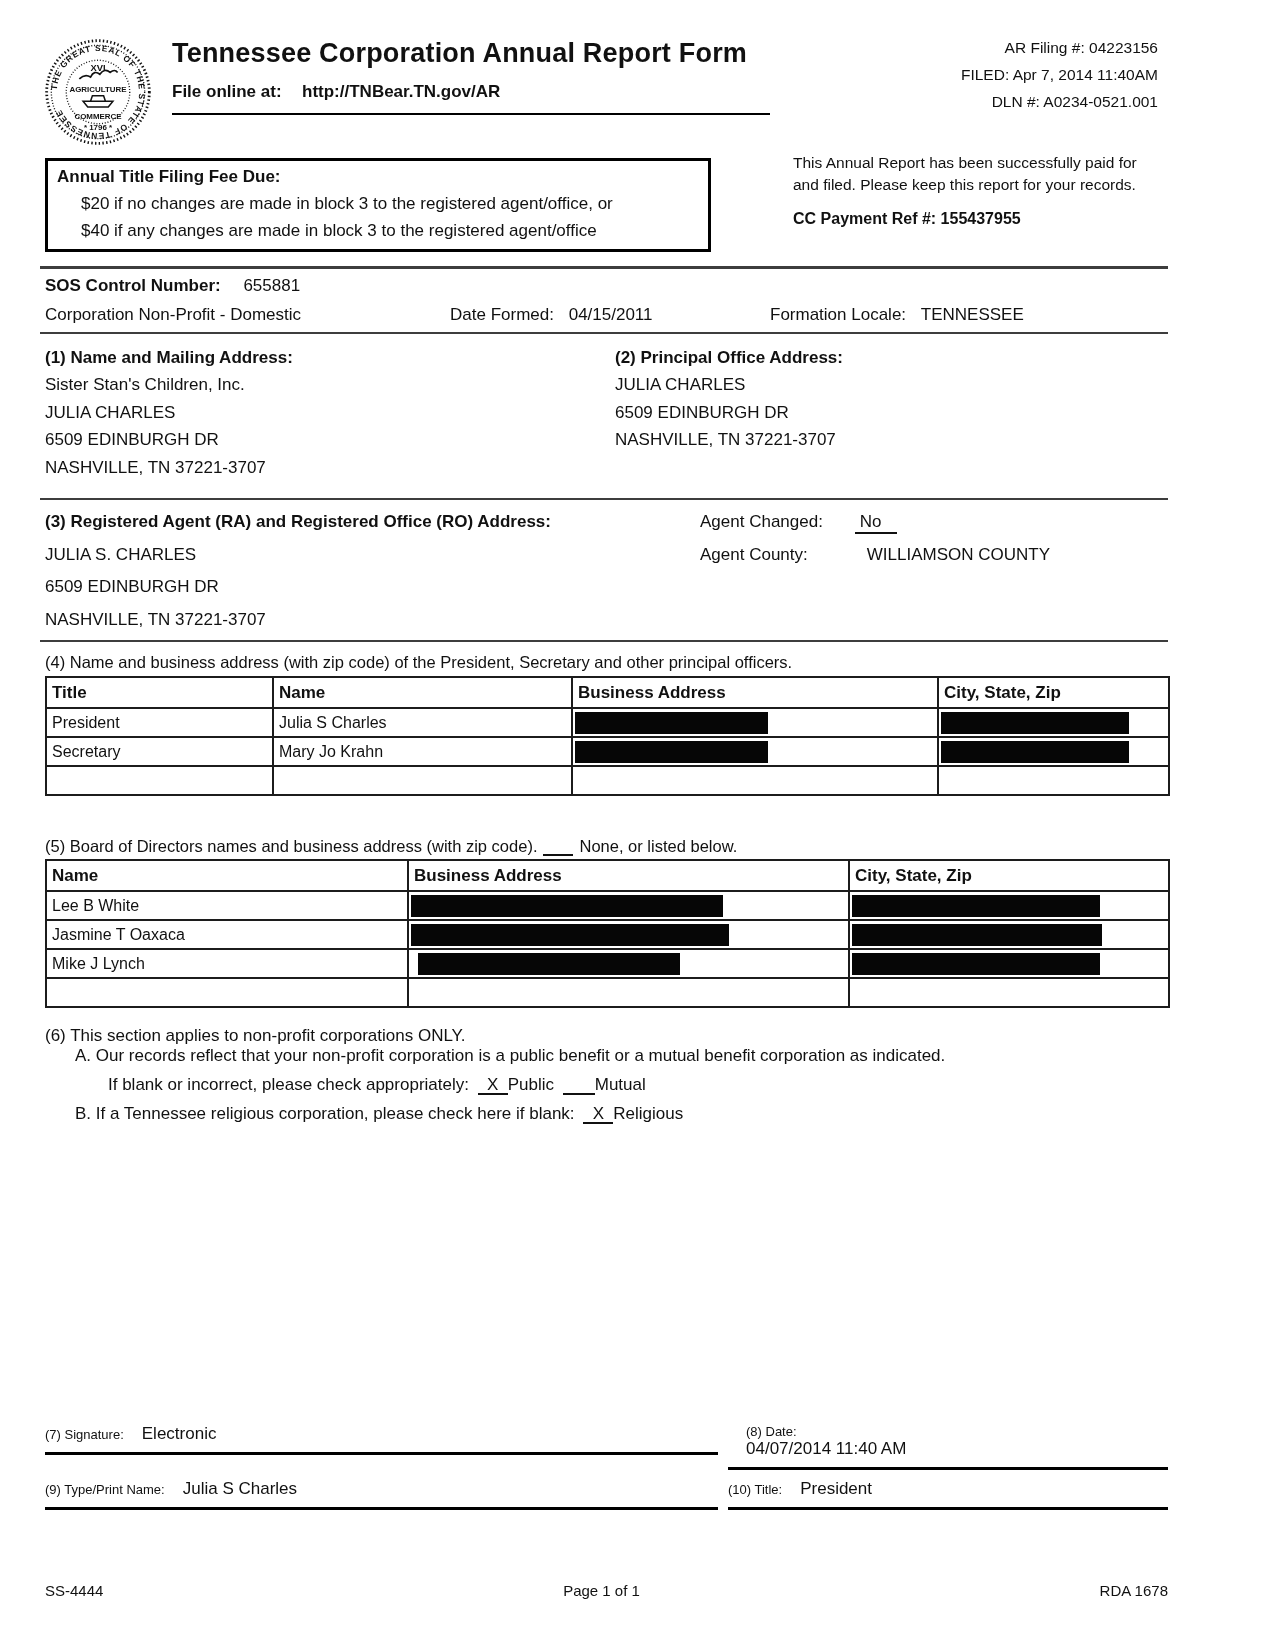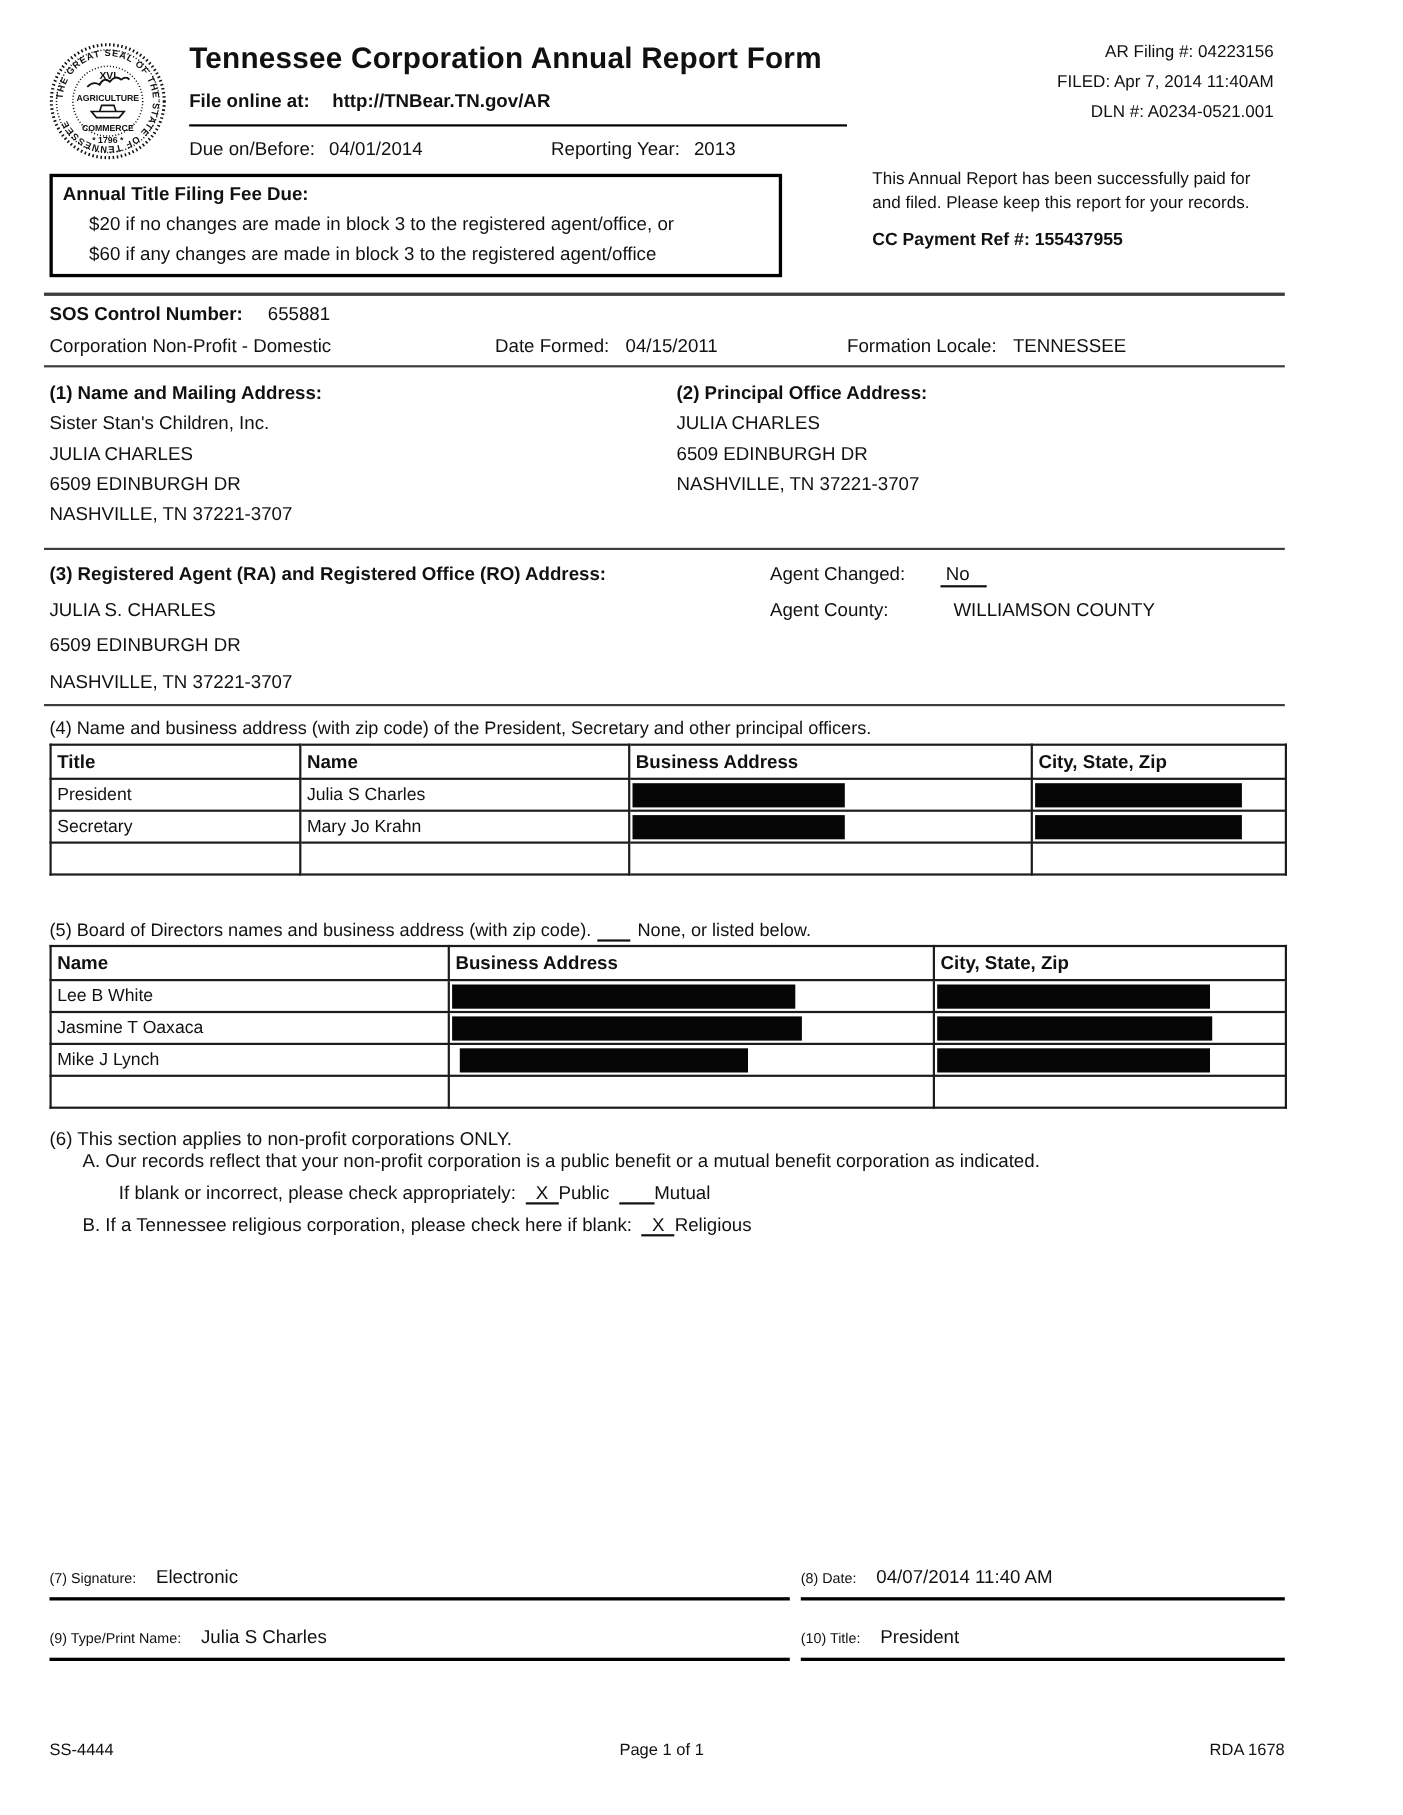--- a/index.html
+++ b/index.html
@@ -103,38 +103,32 @@
       <text x="60" y="101" text-anchor="middle" font-size="8.5" font-weight="bold" fill="#111">* 1796 *</text>
     </svg>
   </div>
 
   <div class="abs" style="left:172px; top:38px; width:640px;">
     <h1 class="doc-title">Tennessee Corporation Annual Report Form</h1>
     <div class="file-online-row">
       <span class="file-online-label">File online at:</span>
       <span class="file-online-url">http://TNBear.TN.gov/AR</span>
     </div>
-    <div class="due-row">
-      <span>Due on/Before:</span>
-      <span class="due-value">04/01/2014</span>
-      <span class="reporting-label">Reporting Year:</span>
-      <span class="reporting-value">2013</span>
-    </div>
   </div>
 
   <div class="abs filing-info" style="left:858px; top:34px;">
     <div>AR Filing #: 04223156</div>
     <div>FILED: Apr 7, 2014 11:40AM</div>
     <div>DLN #: A0234-0521.001</div>
   </div>
 
   <div class="abs fee-box" style="left:45px; top:158px;">
     <div class="fee-title">Annual Title Filing Fee Due:</div>
     <div class="fee-line">$20 if no changes are made in block 3 to the registered agent/office, or</div>
-    <div class="fee-line">$60 if any changes are made in block 3 to the registered agent/office</div>
+    <div class="fee-line">$40 if any changes are made in block 3 to the registered agent/office</div>
   </div>
 
   <div class="abs" style="left:793px; top:152px;">
     <div class="paid-note">This Annual Report has been successfully paid for and filed. Please keep this report for your records.</div>
     <div class="cc-ref">CC Payment Ref #: 155437955</div>
   </div>
 
   <div class="hr" style="top:266px; height:3px;"></div>
 
   <div class="abs" style="left:45px; top:276px; width:1123px;">
@@ -301,21 +295,21 @@
     <div class="s6-b">
       <span class="s6-word">B.  If a Tennessee religious corporation, please check here if blank:</span>
       <span class="blank blank-x">X</span><span>Religious</span>
     </div>
   </div>
 
   <div class="sigline" style="left:45px; top:1424px; width:673px;">
     <span class="sig-label">(7) Signature:</span>
     <span class="sig-value">Electronic</span>
   </div>
-  <div class="sigline" style="left:728px; top:1424px; width:440px;">
+  <div class="sigline" style="left:728px; top:1424px; width:440px;flex-direction:column;">
     <span class="sig-label">(8) Date:</span>
     <span class="sig-value">04/07/2014 11:40 AM</span>
   </div>
   <div class="sigline" style="left:45px; top:1479px; width:673px;">
     <span class="sig-label">(9) Type/Print Name:</span>
     <span class="sig-value">Julia S Charles</span>
   </div>
   <div class="sigline" style="left:728px; top:1479px; width:440px;">
     <span class="sig-label">(10) Title:</span>
     <span class="sig-value">President</span>

